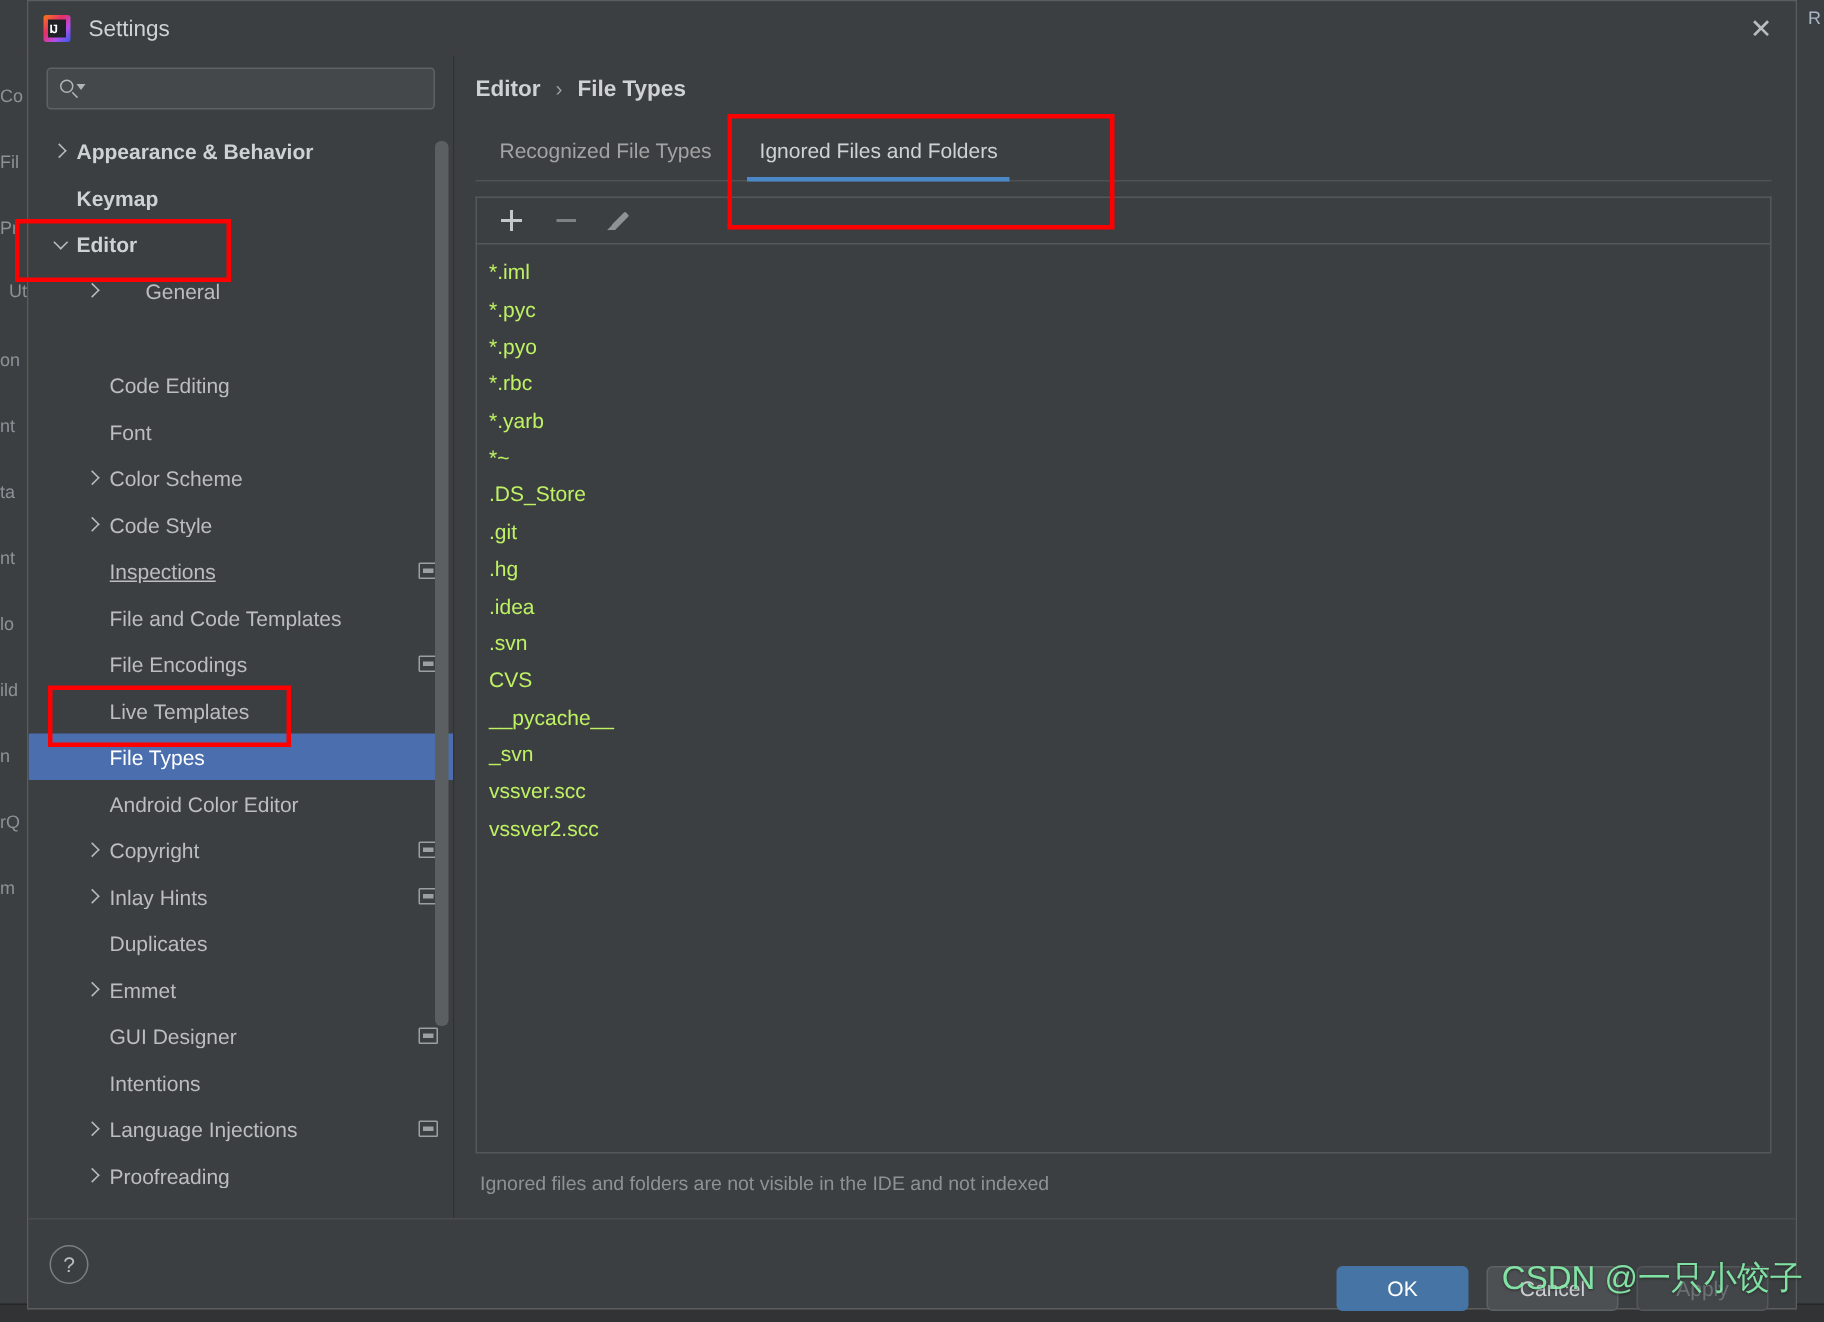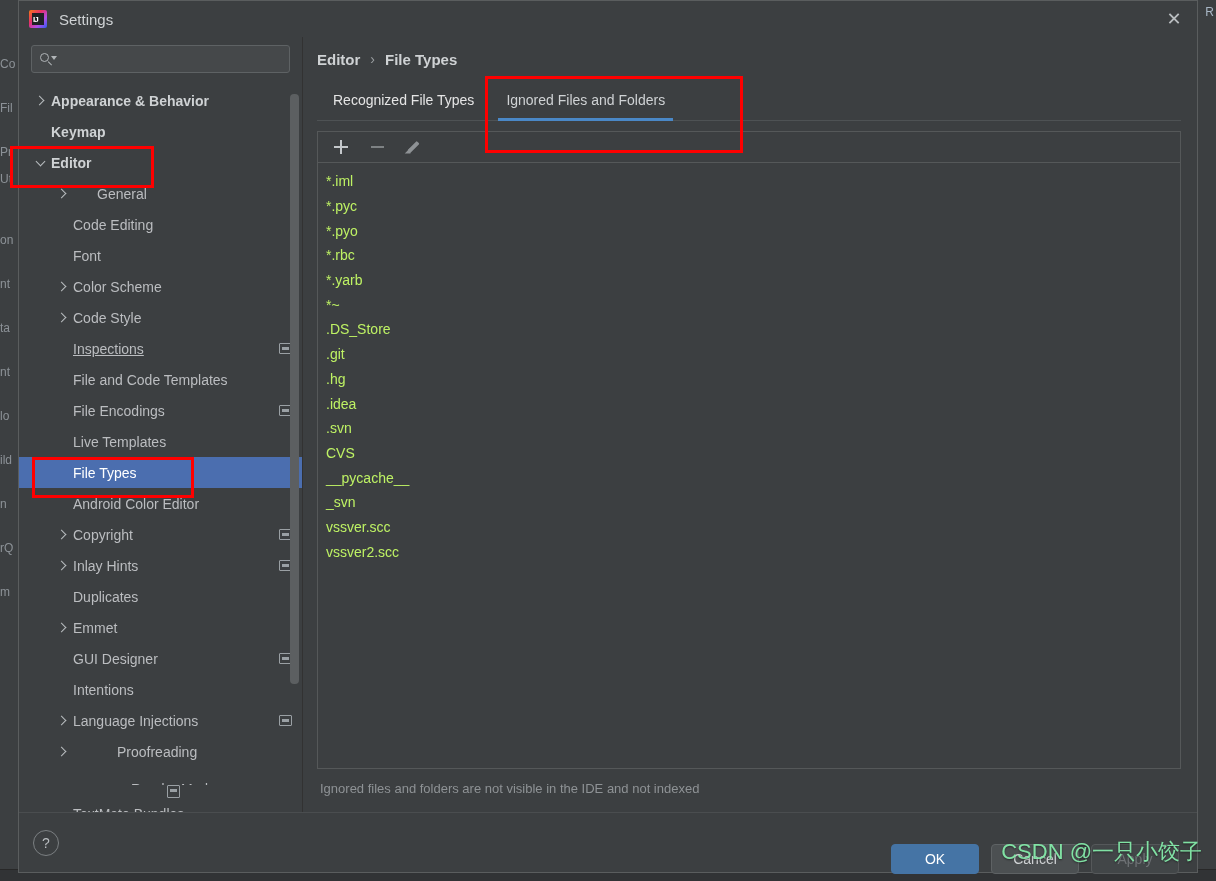--- a/index.html
+++ b/index.html
@@ -151,21 +151,21 @@
     color:#cfd2d4; font-size:15px; font-weight:bold; padding-left:0;
   }
   .bc-sep { color:#9a9ea1; font-weight:normal; font-size:14px; }
 
   .tabs {
     display:flex; align-items:flex-end; height:40px;
     border-bottom:1px solid #4e5254; position:relative;
   }
   .tab {
     height:40px; display:flex; align-items:center; justify-content:center;
-    padding:0 16px; color:#e5e5e5; font-size:14px; cursor:pointer;
+    padding:0 16px; color:#a3a3a3; font-size:14px; cursor:pointer;
     position:relative;
   }
   .tab.active { color:#cfd2d4; }
   .tab.active::after {
     content:""; position:absolute; left:8px; right:8px; bottom:-1px;
     height:3px; background:#4a88c7;
   }
 
   .panel-toolbar {
     height:31px; border:1px solid #555859; border-bottom:none;
@@ -246,21 +246,21 @@
 </head>
 <body>
 
 <div id="root">
 
   <div class="bg-ide">
     <div class="bg-left-strip" id="bgLeft">
         <div class="bg-frag" style="top: 58px;">Co</div>
         <div class="bg-frag" style="top: 102px;">Fil</div>
         <div class="bg-frag" style="top: 146px;">Pr</div>
-        <div class="bg-frag" style="top: 173px;">Ut</div>
+        <div class="bg-frag" style="top: 188px; text-align: right;">Ut</div>
         <div class="bg-frag" style="top: 234px;">on</div>
         <div class="bg-frag" style="top: 278px;">nt</div>
         <div class="bg-frag" style="top: 322px;">ta</div>
         <div class="bg-frag" style="top: 366px;">nt</div>
         <div class="bg-frag" style="top: 410px;">lo</div>
         <div class="bg-frag" style="top: 454px;">ild</div>
         <div class="bg-frag" style="top: 498px;">n</div>
         <div class="bg-frag" style="top: 542px;">rQ</div>
         <div class="bg-frag" style="top: 586px;">m</div>
       </div>
@@ -311,21 +311,21 @@
                   <i class="chev down"></i>
                 </span>
                 <span class="tree-label">Editor</span>
               </div>
               <div class="tree-item" style="padding-left: 36px; gap: 24px;">
                 <span class="tw">
                   <i class="chev right"></i>
                 </span>
                 <span class="tree-label">General</span>
               </div>
-              <div class="tree-item" style="padding-left: 36px;">
+              <div class="tree-item" style="padding-left: 36px; margin-top: 32px;">
                 <span class="tw"></span>
                 <span class="tree-label">Code Editing</span>
               </div>
               <div class="tree-item" style="padding-left: 36px;">
                 <span class="tw"></span>
                 <span class="tree-label">Font</span>
               </div>
               <div class="tree-item" style="padding-left: 36px;">
                 <span class="tw">
                   <i class="chev right"></i>
@@ -397,21 +397,21 @@
                 <span class="tw"></span>
                 <span class="tree-label">Intentions</span>
               </div>
               <div class="tree-item" style="padding-left: 36px;">
                 <span class="tw">
                   <i class="chev right"></i>
                 </span>
                 <span class="tree-label">Language Injections</span>
                 <span class="badge-icon"></span>
               </div>
-              <div class="tree-item" style="padding-left: 36px; gap: 44px;">
+              <div class="tree-item" style="padding-left: 36px;">
                 <span class="tw">
                   <i class="chev right"></i>
                 </span>
                 <span class="tree-label">Proofreading</span>
               </div>
               <div class="tree-item" style="padding-left: 36px; flex-direction: column;">
                 <span class="tw"></span>
                 <span class="tree-label">Reader Mode</span>
                 <span class="badge-icon"></span>
               </div>

